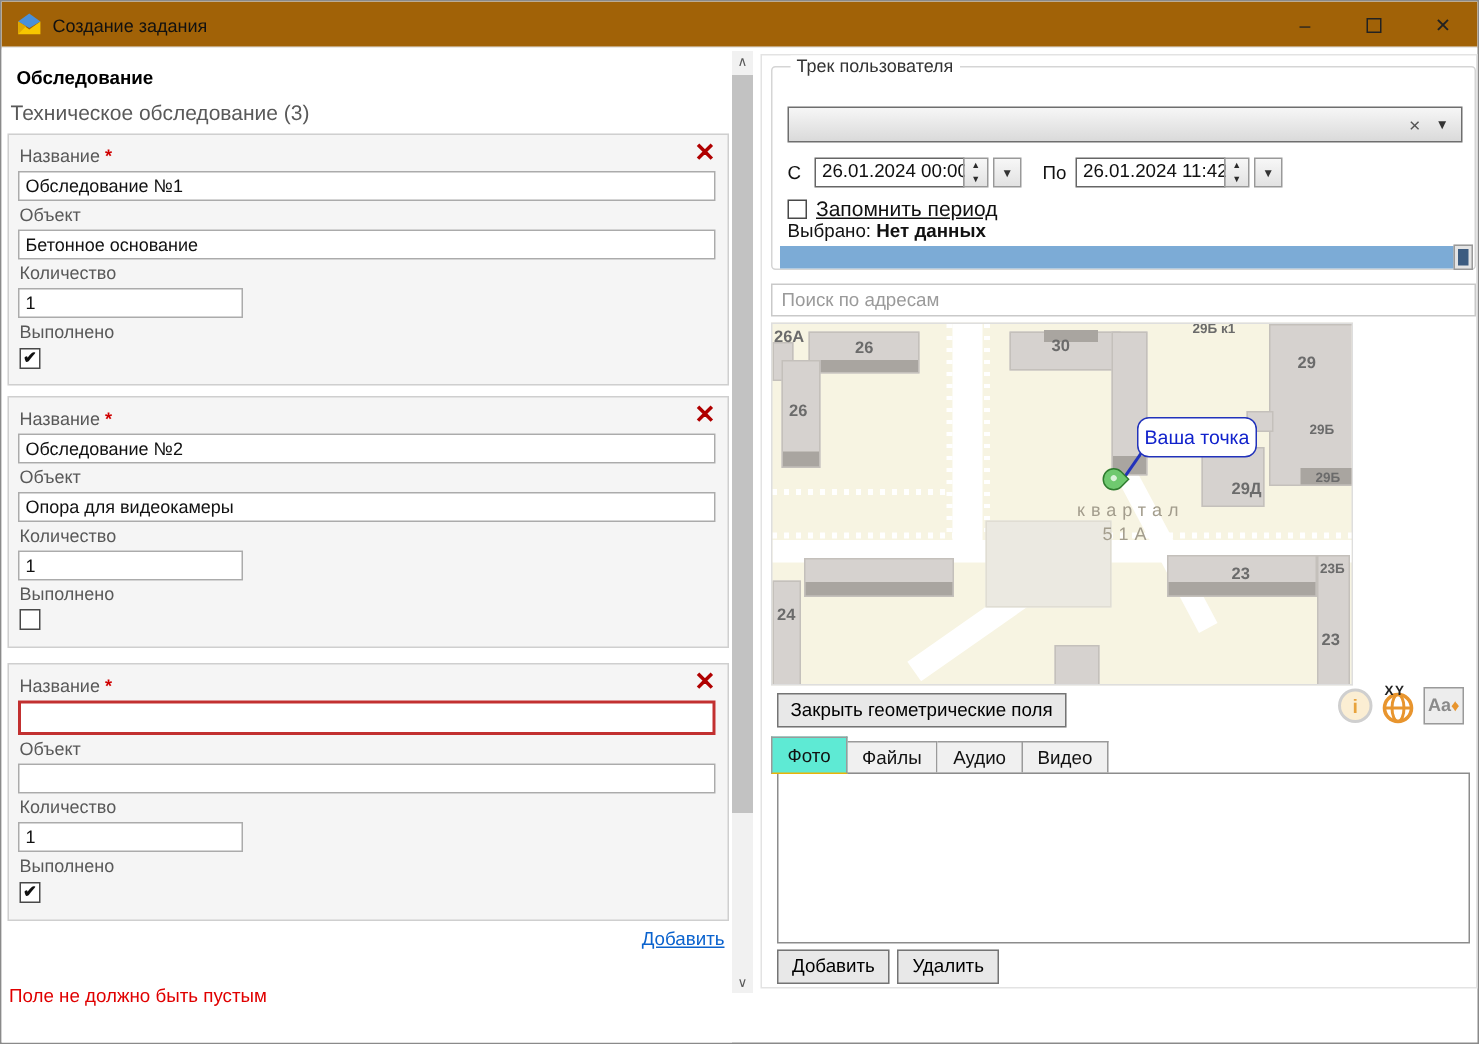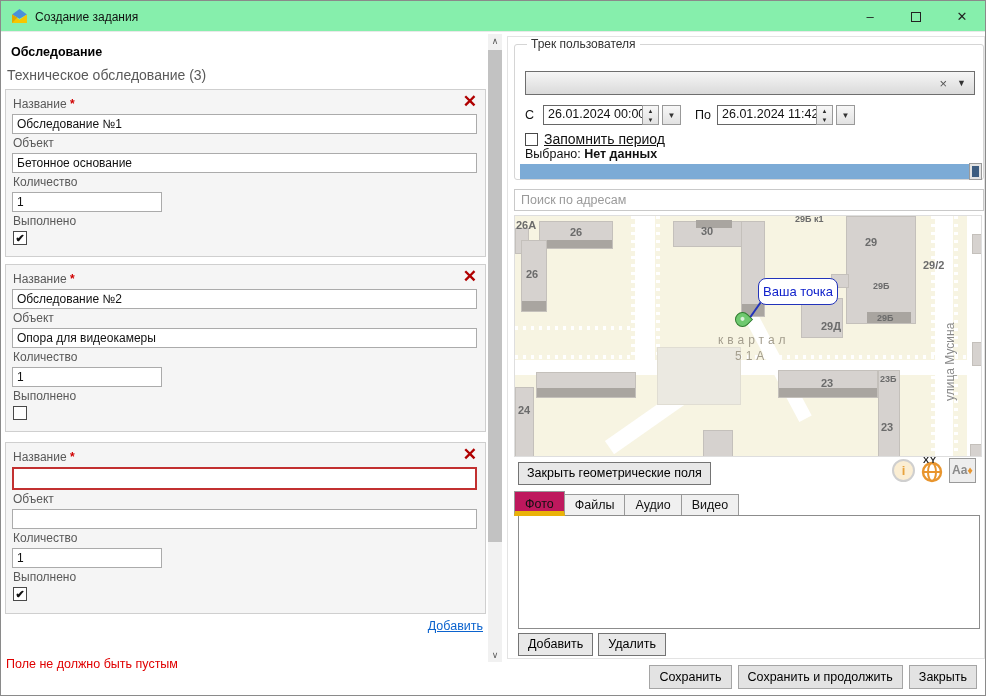--- a/index.html
+++ b/index.html
@@ -1,21 +1,21 @@
 <!DOCTYPE html>
 <html><head>
 <meta charset="utf-8">
 <style>
   * { margin:0; padding:0; box-sizing:border-box; }
   html,body { background:#cfcfcf; }
   body { font-family:"Liberation Sans", sans-serif; }
   .window { position:relative; width:986px; height:696px; background:#fff; border:1px solid #8a8a8a; overflow:hidden; font-size:12px; color:#1a1a1a; }
 
   
-  .titlebar { position:absolute; left:0; top:0; width:100%; height:31px; background:#86efac; border-bottom:1px solid #e9e9e9;text-align:center; }
+  .titlebar { position:absolute; left:0; top:0; width:100%; height:31px; background:#a16207; border-bottom:1px solid #e9e9e9;text-align:center; }
   .title-icon { position:absolute; left:10px; top:7px; width:17px; height:17px; }
   .title-text { position:absolute; left:34px; top:9px; font-size:12px; color:#111; }
   .win-controls { position:absolute; right:0; top:0; height:31px; display:flex; }
   .win-btn { width:46px; height:31px; display:flex; align-items:center; justify-content:center; color:#222; font-size:13px; }
   .max-glyph { width:10px; height:10px; border:1px solid #222; }
 
   
   .left-panel { position:absolute; left:0; top:32px; width:487px; height:664px; background:#fff; }
   .lp-heading { position:absolute; left:10px; top:12px; font-weight:bold; font-size:12.5px; color:#000; }
   .lp-subheading { position:absolute; left:6px; top:34px; font-size:14px; color:#595959; }
@@ -66,21 +66,21 @@
   .selected-row { position:absolute; left:10px; top:102px; font-size:12.5px; color:#111; }
   .selected-row b { font-weight:bold; }
   .track-slider { position:absolute; left:5px; top:119px; width:462px; height:15px; background:#7cabd6; }
   .slider-handle { position:absolute; right:0; top:-1px; width:13px; height:17px; background:#e4e4e4; border:1px solid #9a9a9a; }
   .slider-handle::after { content:""; position:absolute; left:2px; top:2px; width:7px; height:11px; background:#3d5c80; }
 
   .addr-search { position:absolute; left:6px; top:152px; width:470px; height:22px; border:1px solid #c9c9c9; font-family:"Liberation Sans", sans-serif; font-size:12.5px; padding:6px 6px; color:#111; outline:none; }
   .addr-search::placeholder { color:#9a9a9a; }
 
   
-  .map { position:absolute; left:6px; top:178px; width:468px; height:242px; background:#f7f4e2; overflow:hidden; border:1px solid #dedede; }
+  .map { position:absolute; left:6px; top:178px; width:388px; height:242px; background:#f7f4e2; overflow:hidden; border:1px solid #dedede; }
   .bld { position:absolute; background:#d6d2cf; border:1px solid #c4c0bb; }
   .stripe { position:absolute; background:#a9a5a0; }
   .plaza { position:absolute; background:#ebe9e1; border:1px solid #e0ddd3; }
   .road-h { position:absolute; background:#fff; }
   .road-v { position:absolute; background:#fff; }
   .dots-h { position:absolute; height:4px; background:repeating-linear-gradient(90deg,#fff 0 3px, rgba(255,255,255,0) 3px 8px); }
   .dots-v { position:absolute; width:4px; background:repeating-linear-gradient(180deg,#fff 0 3px, rgba(255,255,255,0) 3px 8px); }
   .map-num { position:absolute; color:#6b6b6b; font-size:11px; font-weight:bold; }
   .map-num.sm { font-size:9px; }
   .map-area-label { position:absolute; color:#a39d8d; font-size:12px; letter-spacing:4px;margin-left:48px; }
@@ -95,21 +95,21 @@
   .icon-info { width:23px; height:23px; border:2px solid #cfcfcf; border-radius:50%; background:#fbeed3; color:#e8a33d; font-weight:bold; font-size:13px; text-align:center; line-height:20px; }
   .icon-globe { width:24px; height:24px; position:relative; }
   .icon-globe .xy { position:absolute; left:3px; top:-4px; font-size:9px; font-weight:bold; color:#222; letter-spacing:1px; }
   .icon-aa { width:27px; height:25px; border:1px solid #9a9a9a; background:#ededed; color:#8a8a8a; font-weight:bold; font-size:12px; text-align:center; line-height:23px; }
   .icon-aa .person { color:#e8952e; font-size:11px; }
 
   
   .tabs { position:absolute; left:6px; top:454px; height:25px; display:flex; align-items:flex-end; }
   .tab { height:22px; padding:0 10px; background:#f0f0f0; border:1px solid #9a9a9a; border-left:none; font-size:12.5px; line-height:21px; color:#111; }
   .tab:first-child { border-left:1px solid #9a9a9a; }
-  .tab.active { height:25px; background:#be185d; border-bottom:5px solid #eab308; position:relative; z-index:2; line-height:24px; border-left:1px solid #9a9a9a; }
+  .tab.active { height:25px; background:#5eead4; border-bottom:1px solid #eab308; position:relative; z-index:2; line-height:24px; border-left:1px solid #9a9a9a; }
   .tab-content { position:absolute; left:10px; top:478px; width:462px; height:114px; background:#fff; border:1px solid #8c8c8c; }
   .attach-btns { position:absolute; left:10px; top:596px; display:flex; gap:5px; }
   .btn { height:23px; padding:0 9px; background:#e8e8e8; border:1px solid #747474; font-family:"Liberation Sans", sans-serif; font-size:12.5px; color:#000; line-height:21px; }
 
   
   .footer { position:absolute; right:8px; bottom:6px; display:flex; gap:6px; }
   .footer .btn { background:#e3e3e3; border:1px solid #a5a5a5; height:24px; line-height:22px; }
 </style>
 </head>
 <body>
@@ -314,19 +314,14 @@
       <div class="tab">Аудио</div>
       <div class="tab">Видео</div>
     </div>
     <div class="tab-content"></div>
     <div class="attach-btns">
       <button class="btn">Добавить</button>
       <button class="btn">Удалить</button>
     </div>
   </div>
 
-  <div class="footer">
-    <button class="btn">Сохранить</button>
-    <button class="btn">Сохранить и продолжить</button>
-    <button class="btn">Закрыть</button>
-  </div>
 
 </div>
 
 </body></html>

